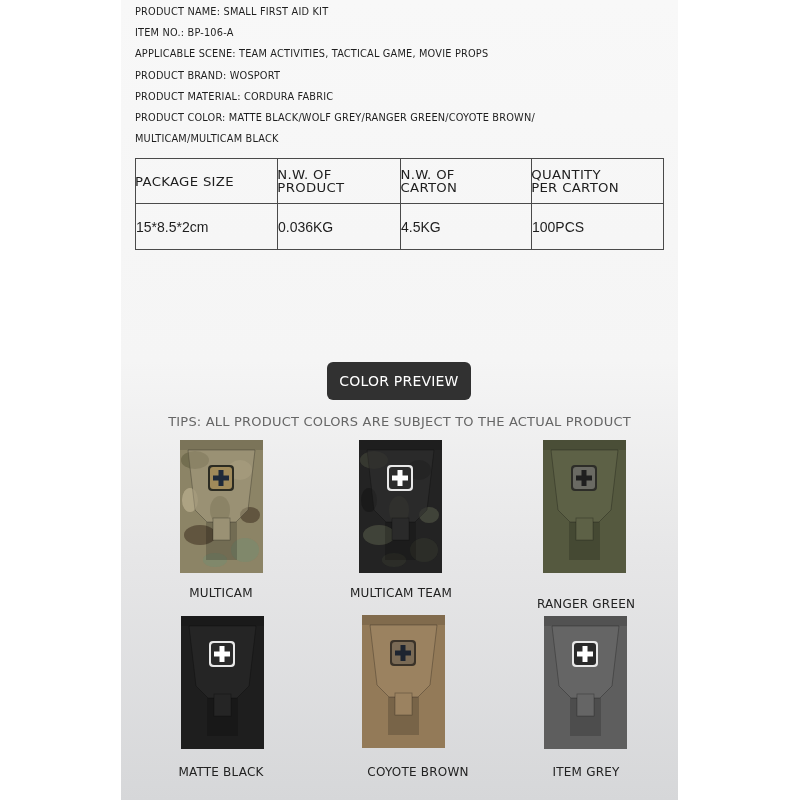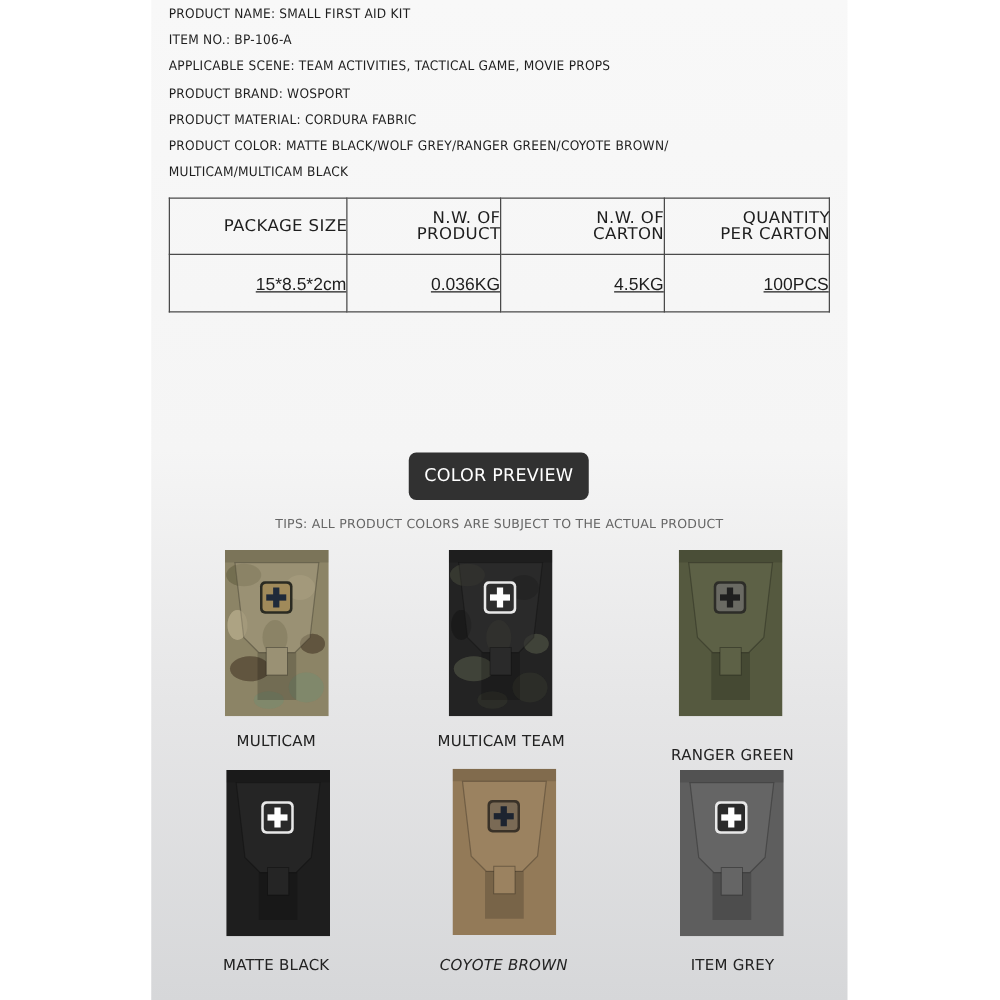--- a/index.html
+++ b/index.html
@@ -41,25 +41,24 @@
     .spec-table {
       position: absolute;
       left: 14px;
       top: 158px;
       width: 528px;
       border-collapse: collapse;
       table-layout: fixed;
     }
     .spec-table td {
       border: 1.3px solid #4a4a4a;
-      text-align: right;
+      text-align: left;
       vertical-align: middle;
       color: #1e1e1e;
       padding: 0;
-      text-decoration: underline;
     }
     .spec-table tr.hdr td {
       height: 44px;
       font-size: 13px;
       line-height: 13px;
       letter-spacing: 0.3px;
     }
     .spec-table tr.val td {
       height: 45px;
       font-family: "Liberation Sans", sans-serif;
@@ -83,21 +82,21 @@
       text-align: center;
       letter-spacing: 0.2px;
       cursor: pointer;
     }
     .tips {
       position: absolute;
       left: 0;
       top: 414px;
       width: 557px;
       text-align: center;
-      font-size: 10px;
+      font-size: 13px;
       color: #666666;
       letter-spacing: 0.2px;
     }
     .swatch {
       position: absolute;
       width: 83px;
       height: 133px;
     }
     .swatch svg {
       display: block;
@@ -255,21 +254,21 @@
     <path d="M8 10 L75 10 L68 70 L56 82 L27 82 L15 70 Z" fill="#9b8260" stroke="rgba(0,0,0,0.25)" stroke-width="1"></path>
 
     <rect x="26" y="82" width="31" height="38" fill="rgba(0,0,0,0.18)"></rect>
     <rect x="33" y="78" width="17" height="22" fill="#9b8260" stroke="rgba(0,0,0,0.3)" stroke-width="0.8"></rect>
     <rect x="28" y="25" width="26" height="26" rx="4" fill="#3a3228"></rect>
     <rect x="30" y="27" width="22" height="22" rx="3" fill="#7a6a55"></rect>
     <rect x="38.5" y="30" width="5" height="16" fill="#1d2430"></rect>
     <rect x="33" y="35.5" width="16" height="5" fill="#1d2430"></rect>
   </svg>
       </div>
-      <div class="swatch-label" style="left: 202px; top: 765px; font-style: italic;">COYOTE BROWN</div>
+      <div class="swatch-label" style="left: 217px; top: 765px;">COYOTE BROWN</div>
       <div class="swatch" style="left: 423px; top: 616px;">
   <svg viewBox="0 0 83 133">
     <rect x="0" y="0" width="83" height="133" fill="#5e5e5e"></rect>
 
     <rect x="0" y="0" width="83" height="10" fill="rgba(0,0,0,0.12)"></rect>
     <path d="M8 10 L75 10 L68 70 L56 82 L27 82 L15 70 Z" fill="#656565" stroke="rgba(0,0,0,0.25)" stroke-width="1"></path>
 
     <rect x="26" y="82" width="31" height="38" fill="rgba(0,0,0,0.18)"></rect>
     <rect x="33" y="78" width="17" height="22" fill="#656565" stroke="rgba(0,0,0,0.3)" stroke-width="0.8"></rect>
     <rect x="28" y="25" width="26" height="26" rx="4" fill="#e8e8e8"></rect>

